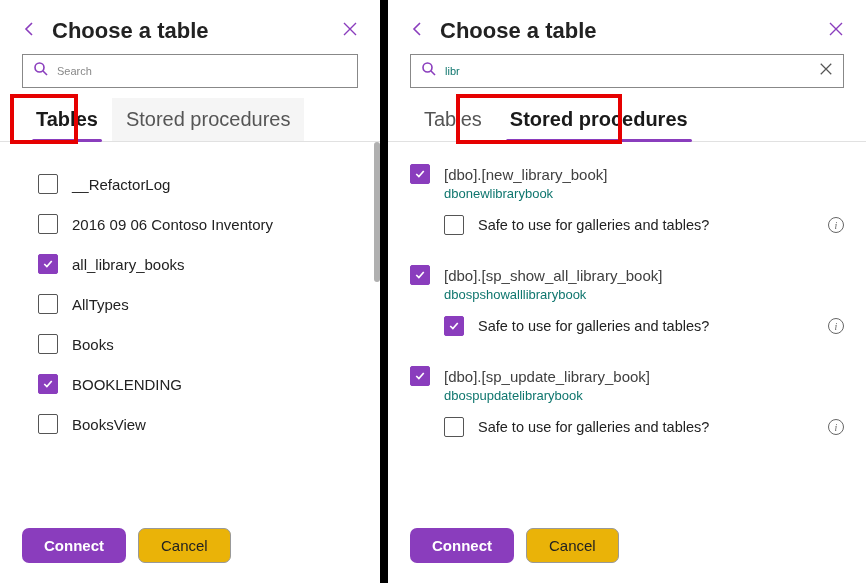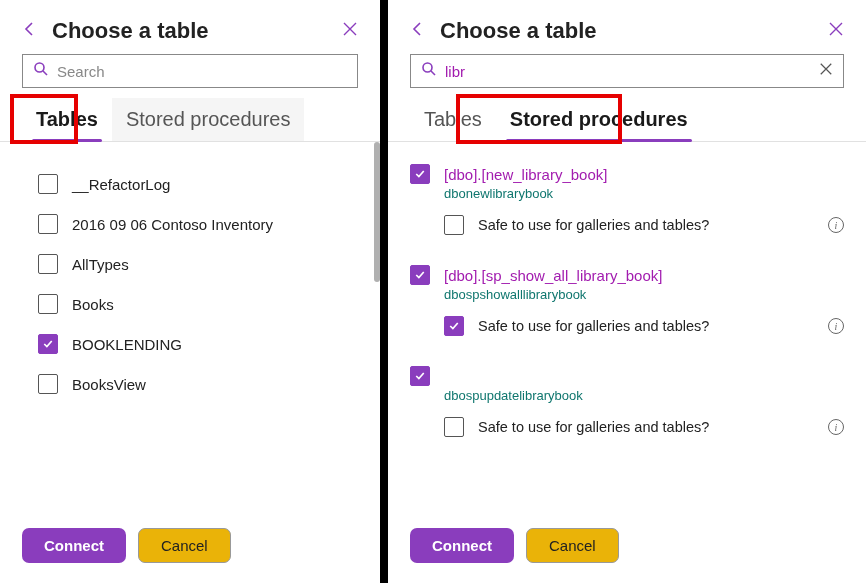--- a/index.html
+++ b/index.html
@@ -9,21 +9,21 @@
   .panel-right { flex: 1; }
 
   .header { display: flex; align-items: center; padding: 18px 22px 10px 22px; }
   .back-arrow { color: #8a3dbd; font-size: 18px; margin-right: 14px; cursor: pointer; }
   .title { font-size: 22px; font-weight: 600; color: #222; flex: 1; }
   .close-x { color: #8a3dbd; font-size: 18px; cursor: pointer; font-weight: 400; }
 
   .search-wrap { padding: 0 22px 10px 22px; }
   .search-box { display: flex; align-items: center; border: 1px solid #888; padding: 6px 10px; }
   .search-icon { color: #8a3dbd; margin-right: 8px; flex-shrink: 0; }
-  .search-input { border: none; outline: none; flex: 1; font-size: 15px; color: #a21caf; background: transparent; }
+  .search-input { border: none; outline: none; flex: 1; font-size: 11px; color: #0f766e; background: transparent; }
   .search-input::placeholder { color: #888; }
   .clear-x { color: #555; cursor: pointer; font-size: 16px; }
 
   .tabs-row { display: flex; align-items: flex-end; padding: 0 22px; border-bottom: 1px solid #e1e1e1; position: relative; }
   .tab { padding: 10px 14px 10px 14px; font-size: 20px; color: #555; cursor: pointer; position: relative; }
   .tab.active { font-weight: 600; color: #1a1a1a; }
   .tab.active::after { content: ""; position: absolute; left: 10px; right: 10px; bottom: -1px; height: 3px; background: #8a3dbd; border-radius: 2px; }
   .tab.inactive-bg { background: #f5f5f5; }
 
   .highlight-box { position: absolute; border: 4px solid #e60000; pointer-events: none; z-index: 10; }
@@ -32,21 +32,21 @@
   .scrollbar-stub { position: absolute; right: 0; top: 0; width: 6px; height: 140px; background: #b0b0b0; border-radius: 3px; }
 
   .row { display: flex; align-items: center; padding: 10px 16px; gap: 14px; }
   .checkbox { width: 20px; height: 20px; border: 1px solid #555; border-radius: 2px; flex-shrink: 0; display: flex; align-items: center; justify-content: center; cursor: pointer; background: #fff; }
   .checkbox.checked { background: #8a3dbd; border-color: #8a3dbd; }
   .checkbox.checked svg { display: block; }
   .checkbox svg { display: none; }
   .row-text { font-size: 15px; color: #222; }
   .proc-block { padding: 6px 0 6px 0; }
   .proc-head { display: flex; align-items: center; gap: 14px; }
-  .proc-title { font-size: 15px; color: #a21caf; }
+  .proc-title { font-size: 15px; color: #404040; }
   .proc-sub { font-size: 13px; color: #0f766e; margin-left: 34px; margin-top: 2px; }
   .safe-row { display: flex; align-items: center; gap: 14px; padding: 14px 0 18px 34px; }
   .safe-text { font-size: 14.5px; color: #222; flex: 1; }
   .info-icon { width: 16px; height: 16px; border: 1.3px solid #666; border-radius: 50%; display: flex; align-items: center; justify-content: center; font-size: 10px; font-style: italic; font-family: Georgia, serif; color: #666; cursor: pointer; }
 
   .footer { padding: 14px 22px 20px 22px; display: flex; gap: 12px; border-top: 1px solid transparent; }
   .btn { padding: 8px 22px; font-size: 15px; cursor: pointer; border-radius: 7px; }
   .btn-primary { background: #8a3dbd; color: #fff; border: none; font-weight: 600; }
   .btn-secondary { background: #eab308; color: #222; border: 1px solid #999; }
 </style>
@@ -95,20 +95,28 @@
     </span>
     <span class="row-text">__RefactorLog</span>
         </div>
         <div class="row">
     <span class="checkbox ">
       
     </span>
     <span class="row-text">2016 09 06 Contoso Inventory</span>
         </div>
         <div class="row">
+    <span class="checkbox checked">
+      <svg width="12" height="12" viewBox="0 0 16 16">
+              <path d="M3 8 L6.5 11.5 L13 4" stroke="#fff" stroke-width="2.2" fill="none"></path>
+            </svg>
+    </span>
+    <span class="row-text">all_library_books</span>
+        </div>
+        <div class="row">
     <span class="checkbox ">
       
     </span>
     <span class="row-text">AllTypes</span>
         </div>
         <div class="row">
     <span class="checkbox ">
       
     </span>
     <span class="row-text">Books</span>
@@ -214,20 +222,21 @@
       <span class="info-icon">i</span>
     </div>
         </div>
         <div class="proc-block">
     <div class="proc-head">
       <span class="checkbox checked">
         <svg width="12" height="12" viewBox="0 0 16 16">
                 <path d="M3 8 L6.5 11.5 L13 4" stroke="#fff" stroke-width="2.2" fill="none"></path>
               </svg>
       </span>
+      <span class="proc-title">[dbo].[sp_update_library_book]</span>
     </div>
     <div class="proc-sub">dbospupdatelibrarybook</div>
     <div class="safe-row">
       <span class="checkbox ">
         
       </span>
       <span class="safe-text">Safe to use for galleries and tables?</span>
       <span class="info-icon">i</span>
     </div>
         </div>

